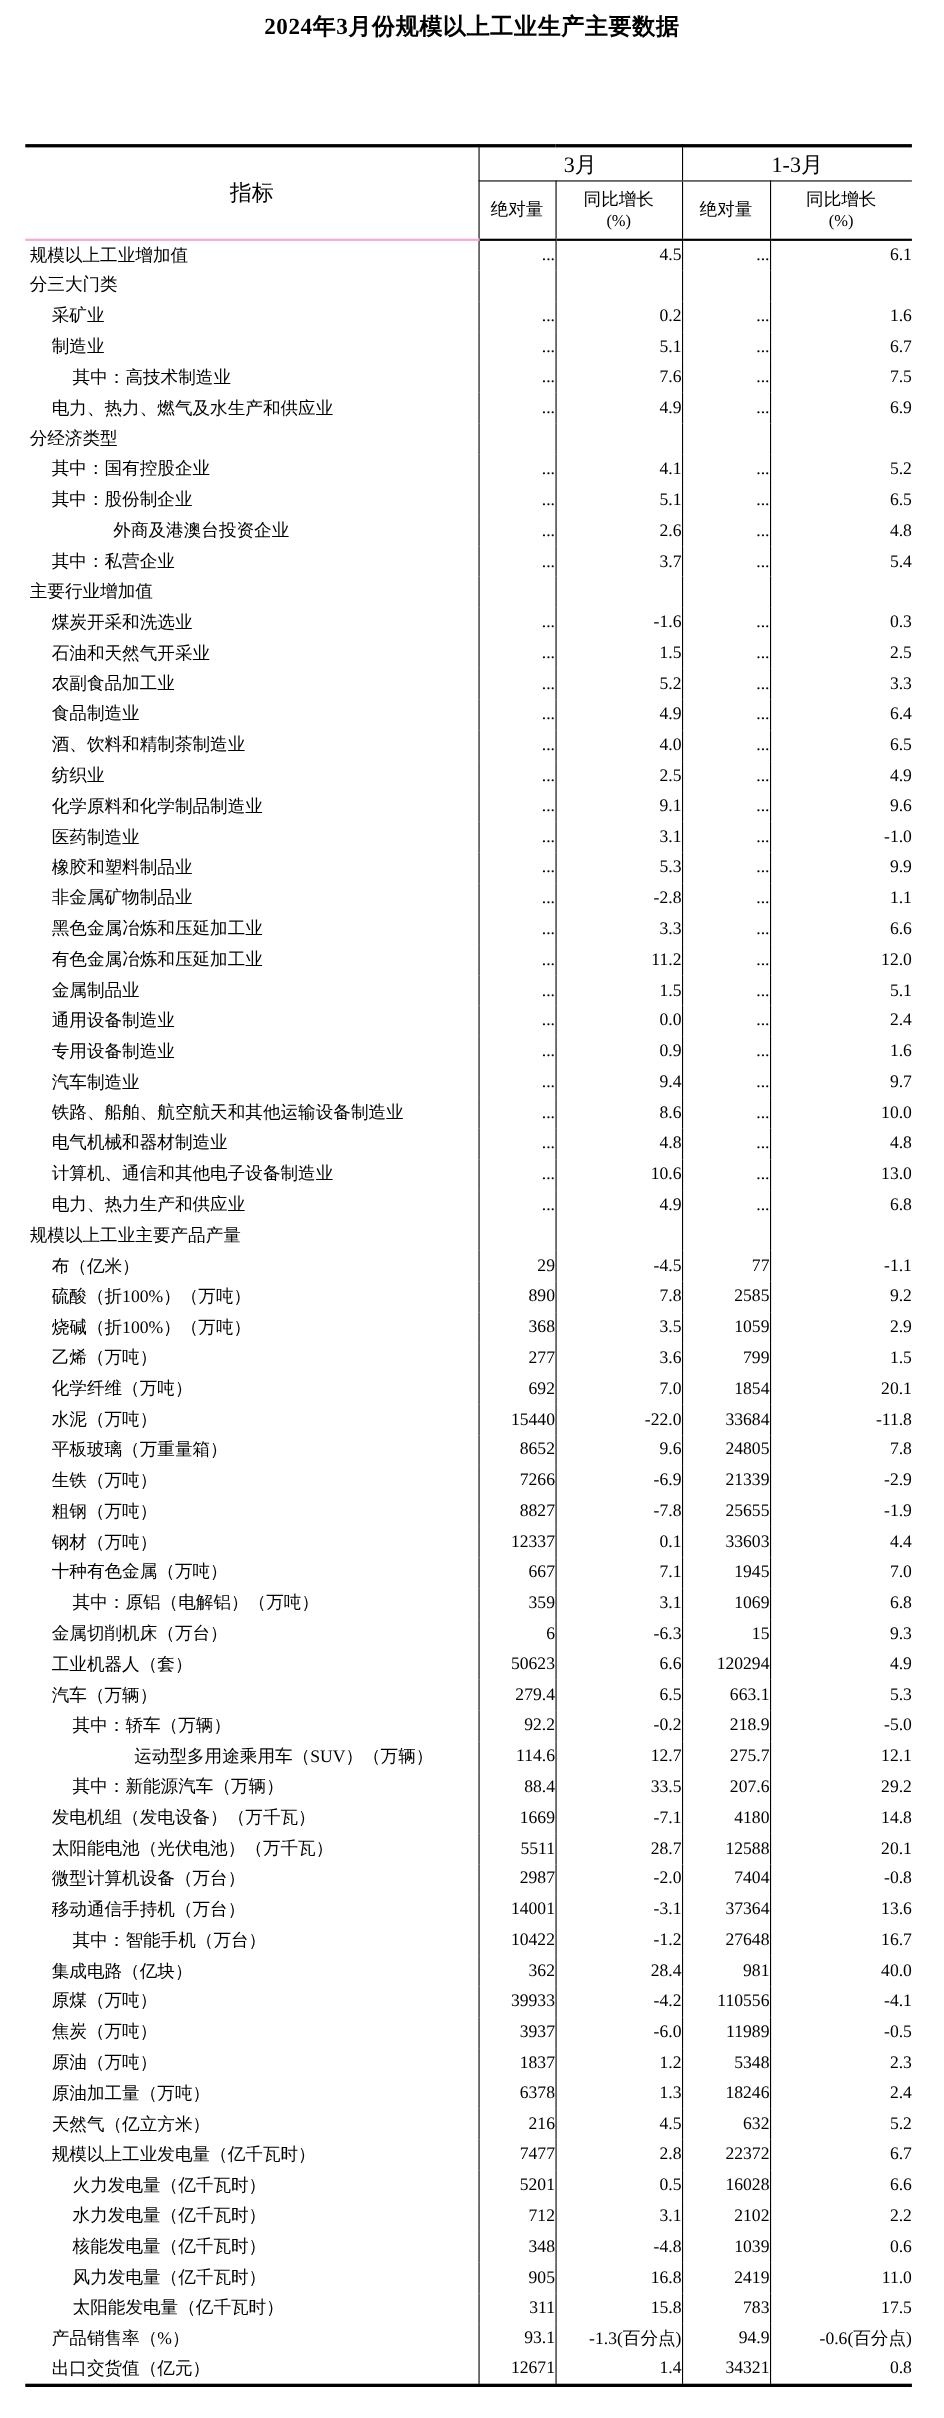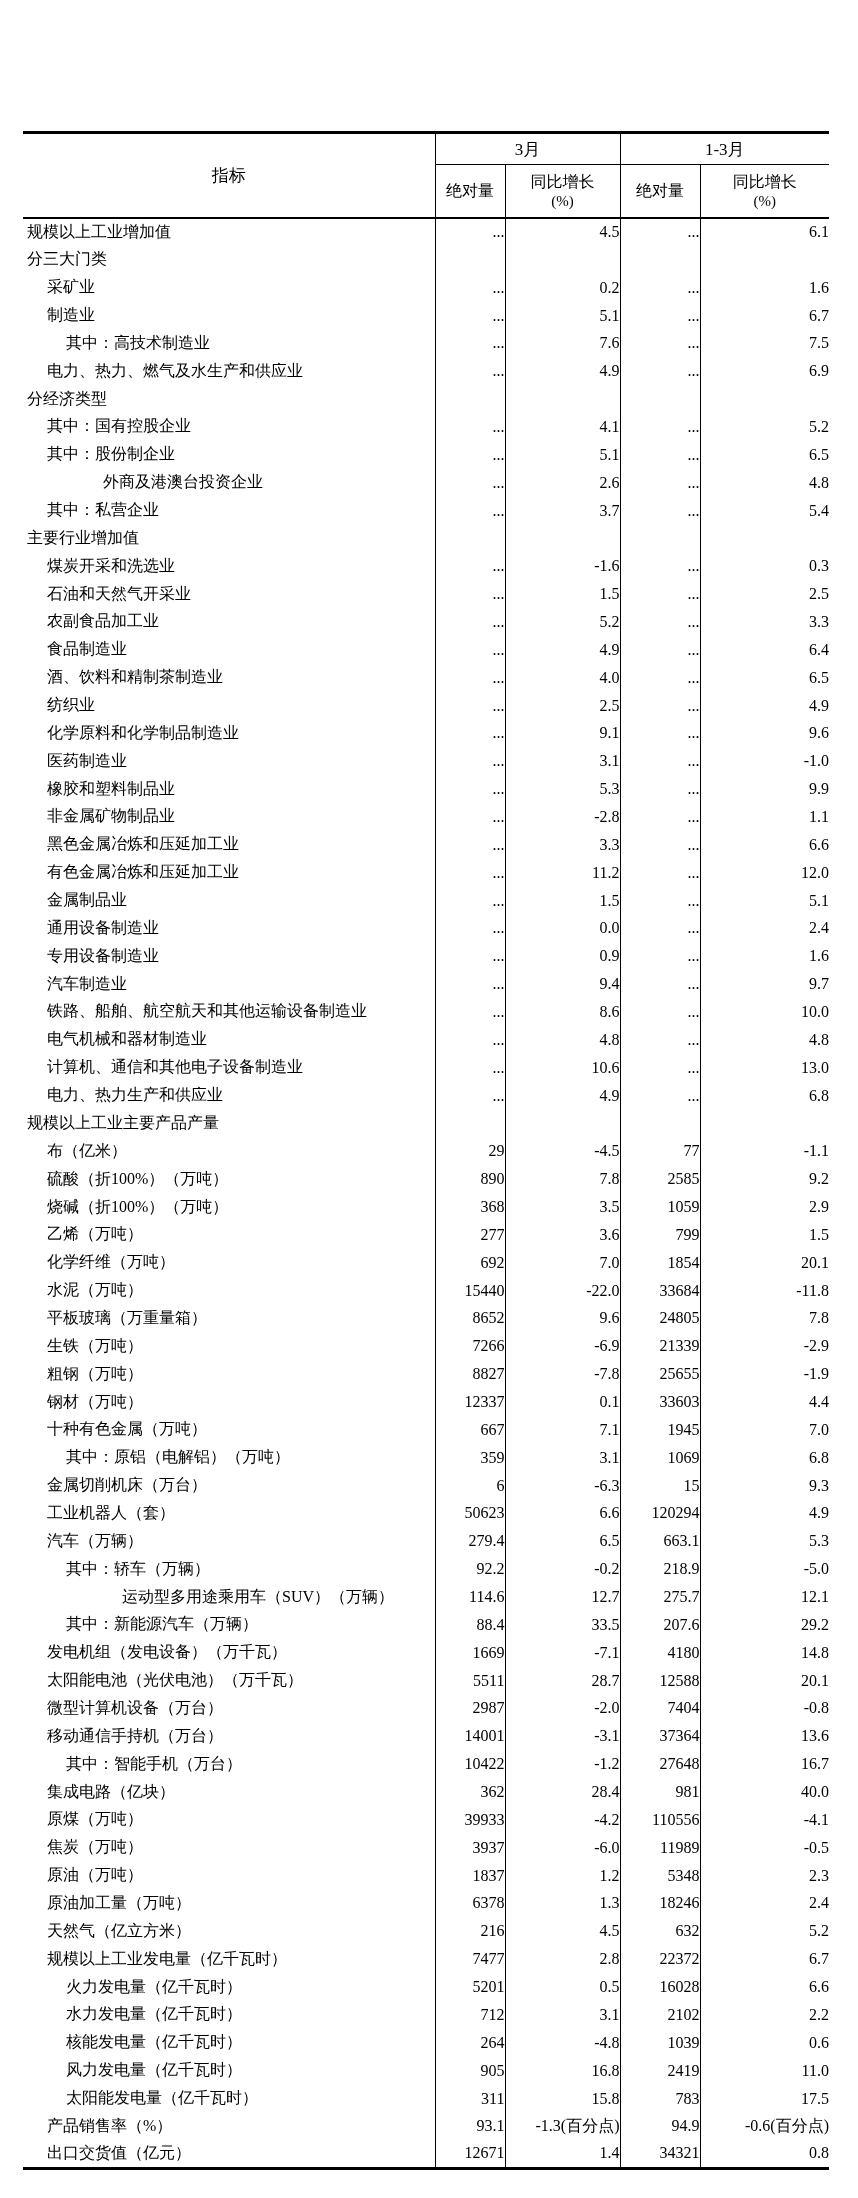--- a/index.html
+++ b/index.html
@@ -41,26 +41,26 @@
   }
   table.stats th, table.stats td {
     margin: 0;
     padding: 0;
     font-weight: normal;
     vertical-align: middle;
     overflow: hidden;
     white-space: nowrap;
   }
   
-  tr.hrow1 th { height: 30px; font-size: 17px; text-align: center; }
+  tr.hrow1 th { height: 30px; font-size: 20px; text-align: center; }
   tr.hrow2 th { height: 52px; font-size: 16px; text-align: center; line-height: 1.25; }
   th.indicator-h { font-size: 16px; text-align: center; }
   th.group-h { border-left: 1px solid #000; border-bottom: 1px solid #000; }
   tr.hrow2 th.sub-h { border-left: 1px solid #000; border-bottom: 2px solid #000; }
-  th.indicator-h { border-bottom: 2px solid #000000; }
+  th.indicator-h { border-bottom: 2px solid #f9a8d4; }
   .pct-line { font-size: 15px; }
   
   tr.body-row { height: 27.86px; }
   tr.body-row td { font-size: 16px; }
   td.label {
     text-align: left;
     font-family: "Liberation Serif", "DejaVu Serif", serif;
   }
   td.num {
     text-align: right;
@@ -72,20 +72,21 @@
   td.label.ind0 { padding-left: 4px;  }
   td.label.ind1 { padding-left: 24px; }
   td.label.ind2 { padding-left: 43px; }
   td.label.ind3 { padding-left: 80px; }
   td.label.ind4 { padding-left: 99px; margin-top: 24px; }
 </style>
 </head>
 <body>
 
 <div class="page">
+  <div class="title">2024年3月份规模以上工业生产主要数据</div>
 
   <div class="table-wrap">
     <table class="stats">
       <colgroup>
         <col style="width:412px">
         <col style="width:70px">
         <col style="width:115px">
         <col style="width:80px">
         <col style="width:129px">
       </colgroup>
@@ -563,21 +564,21 @@
           </tr>
           <tr class="body-row">
             <td class="label ind2">水力发电量（亿千瓦时）</td>
             <td class="num c1">712</td>
             <td class="num c2">3.1</td>
             <td class="num c3">2102</td>
             <td class="num c4">2.2</td>
           </tr>
           <tr class="body-row">
             <td class="label ind2">核能发电量（亿千瓦时）</td>
-            <td class="num c1">264</td>
+            <td class="num c1">348</td>
             <td class="num c2">-4.8</td>
             <td class="num c3">1039</td>
             <td class="num c4">0.6</td>
           </tr>
           <tr class="body-row">
             <td class="label ind2">风力发电量（亿千瓦时）</td>
             <td class="num c1">905</td>
             <td class="num c2">16.8</td>
             <td class="num c3">2419</td>
             <td class="num c4">11.0</td>

